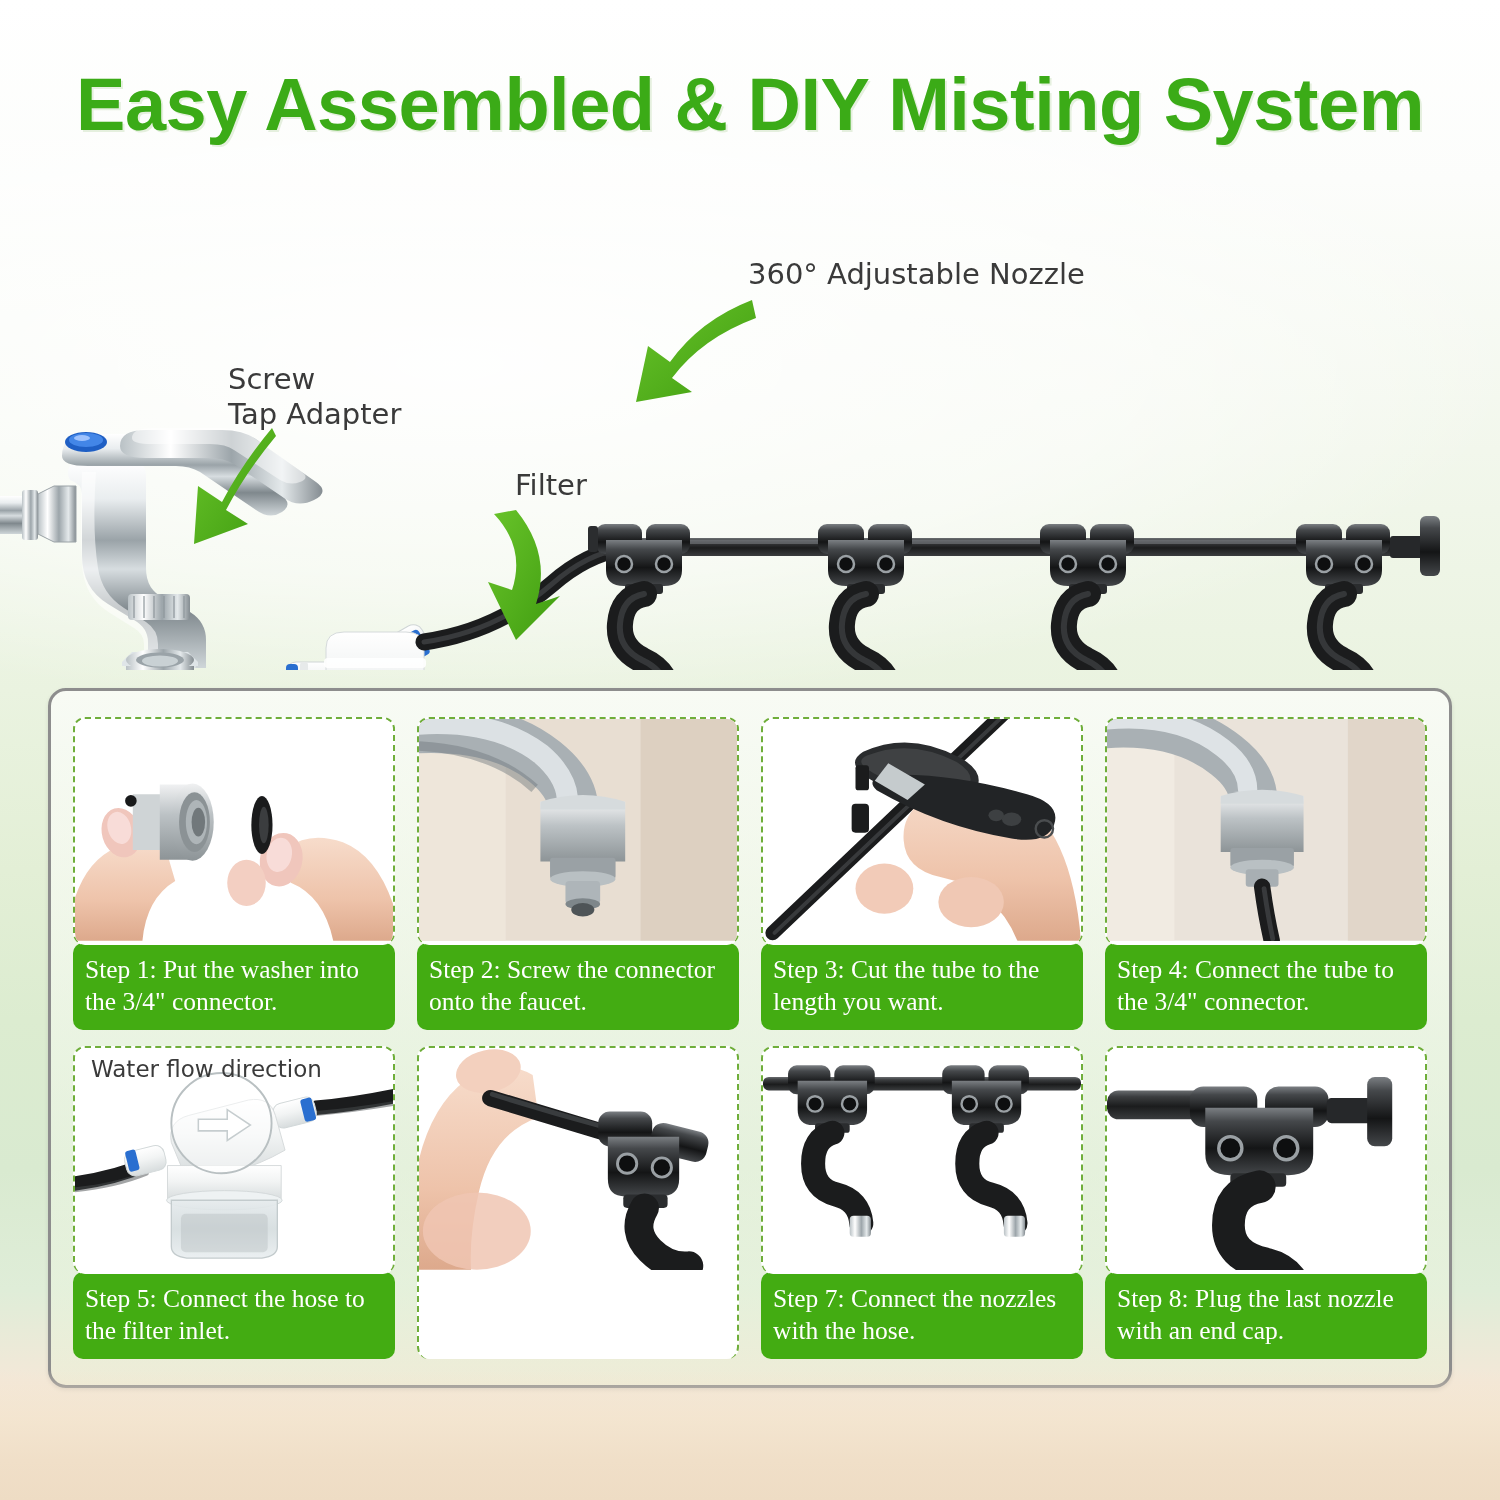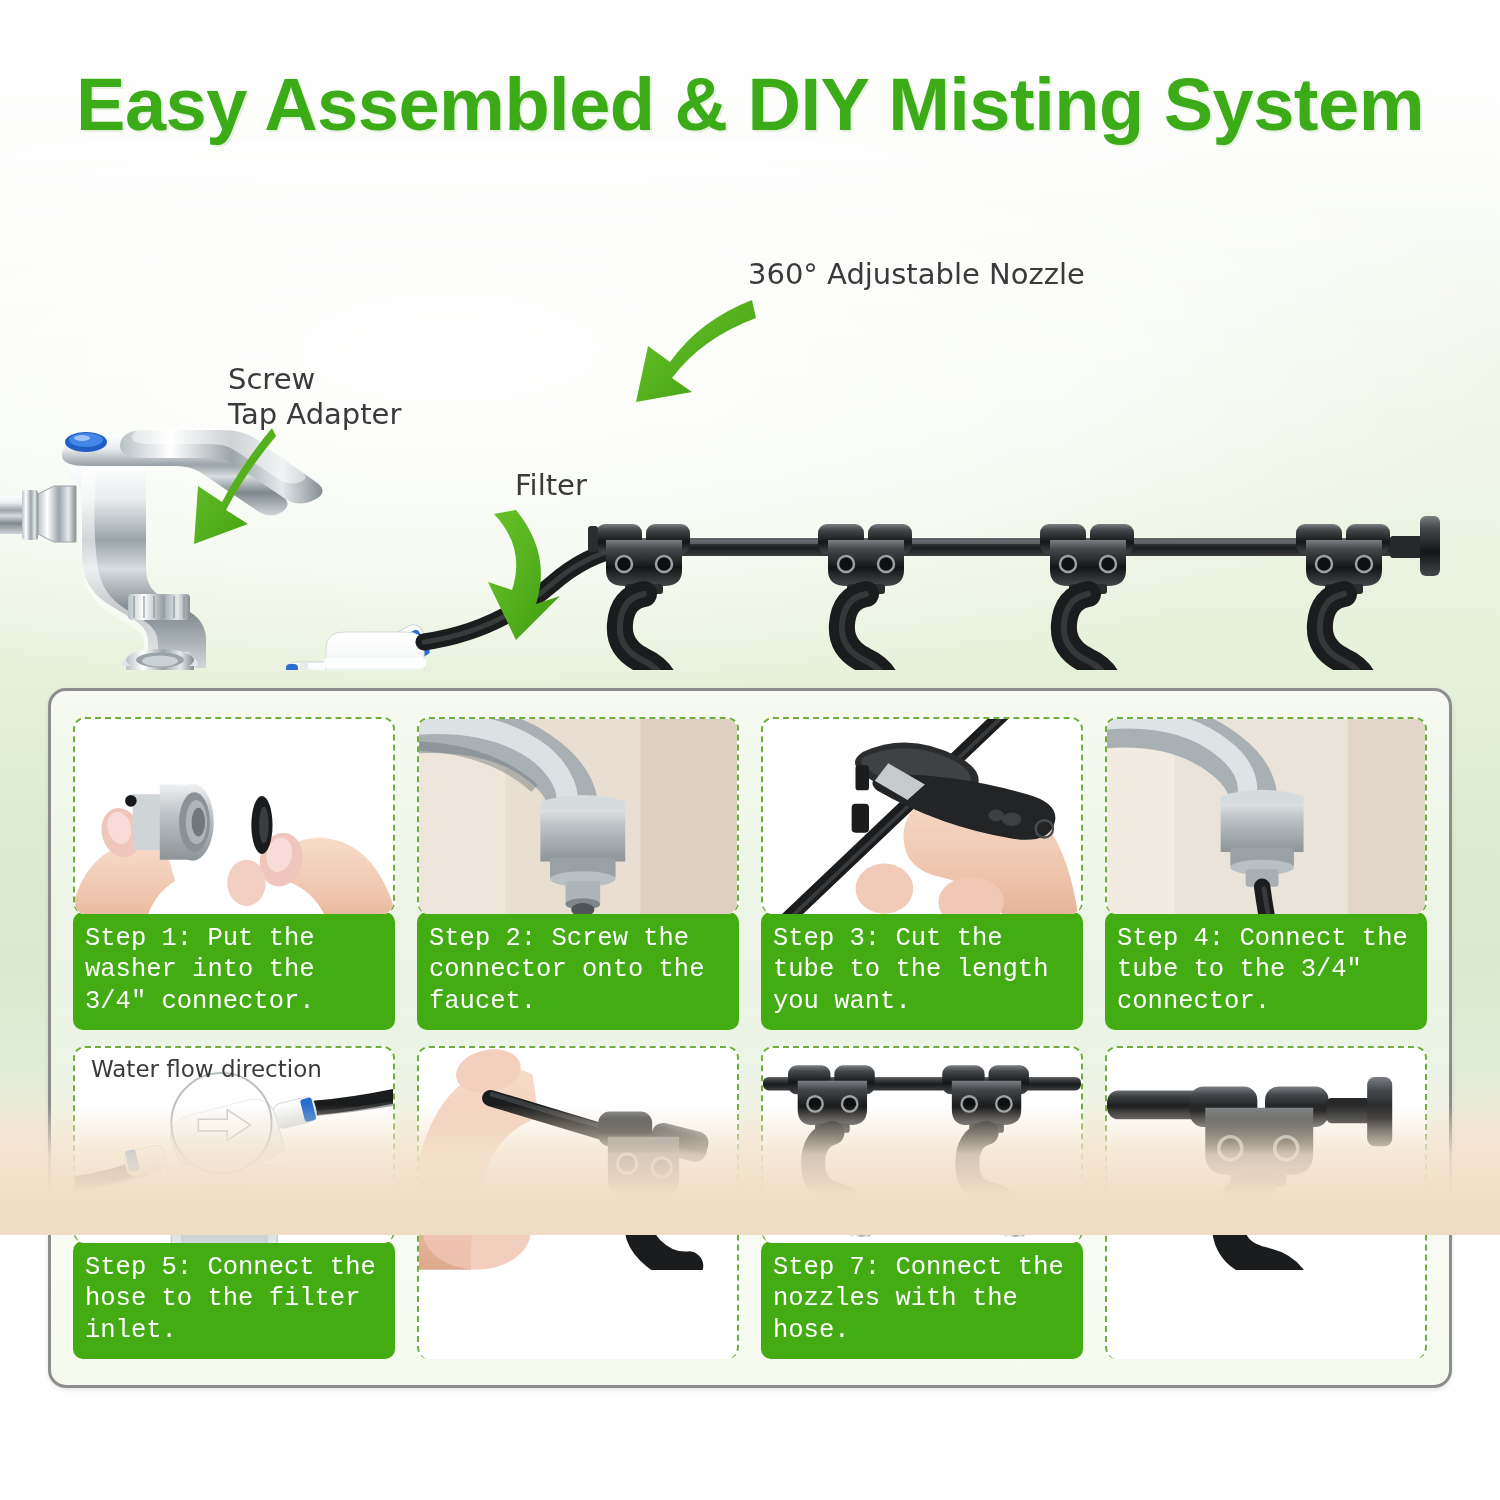--- a/index.html
+++ b/index.html
@@ -2,21 +2,21 @@
 <html><head>
 <meta charset="utf-8">
 <style>
   html,body{margin:0;padding:0;}
   body{
     width:1500px;height:1500px;overflow:hidden;
     font-family:"Liberation Sans","DejaVu Sans",sans-serif;
     background:#ffffff;
   }
   #page{
-    position:relative;width:1500px;height:1235px;
+    position:relative;width:1500px;height:1500px;
     background:
       linear-gradient(to bottom,
         #ffffff 0%,
         #fcfdfb 12%,
         #f2f7ec 30%,
         #eaf3e0 46%,
         #e3efd6 58%,
         #dcecd0 68%,
         #d9ead0 78%,
         #dfedd8 86%,
@@ -75,21 +75,21 @@
     border:2px dashed #6fae3a;border-radius:12px;border-bottom:none;
     background:#ffffff;overflow:hidden;
     box-sizing:border-box;
   }
   .photo .scene{position:absolute;inset:0;}
   .caption{
     background:#43ac12;color:#ffffff;border-radius:10px;
     margin-top:-2px;
     padding:11px 12px 13px 12px;
     font-size:25.5px;line-height:1.23;font-weight:500;
-    font-family:Liberation Mono, monospace;
+    font-family:Liberation Serif, serif;
     min-height:74px;box-sizing:border-box;
   }
   .flowlabel{
     position:absolute;left:16px;top:8px;z-index:6;
     font-size:23px;color:#3a3a3a;
     font-family:"DejaVu Sans","Liberation Sans",sans-serif;
   }
 </style>
 </head>
 <body>
@@ -600,17 +600,18 @@
 
               <path d="M158 144 q-32 6 -32 40 q0 32 38 40 q34 8 36 46" fill="none" stroke="#1b1c1d" stroke-width="34" stroke-linecap="round"></path>
 
               <g>
                 <rect x="228" y="52" width="48" height="26" rx="5" fill="#26282a"></rect>
                 <rect x="270" y="30" width="26" height="72" rx="8" fill="url(#blkFit)"></rect>
               </g>
             </g>
           </svg>
         </div>
+        <div class="caption">Step 8: Plug the last nozzle with an end cap.</div>
       </div>
 
     </div>
   </div>
 </div>
 
 </body></html>

